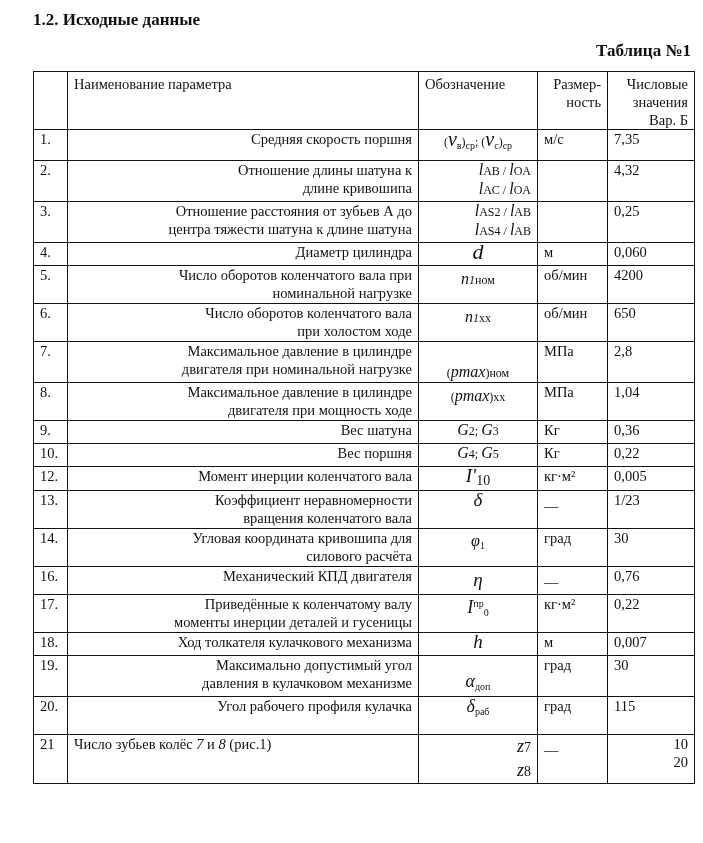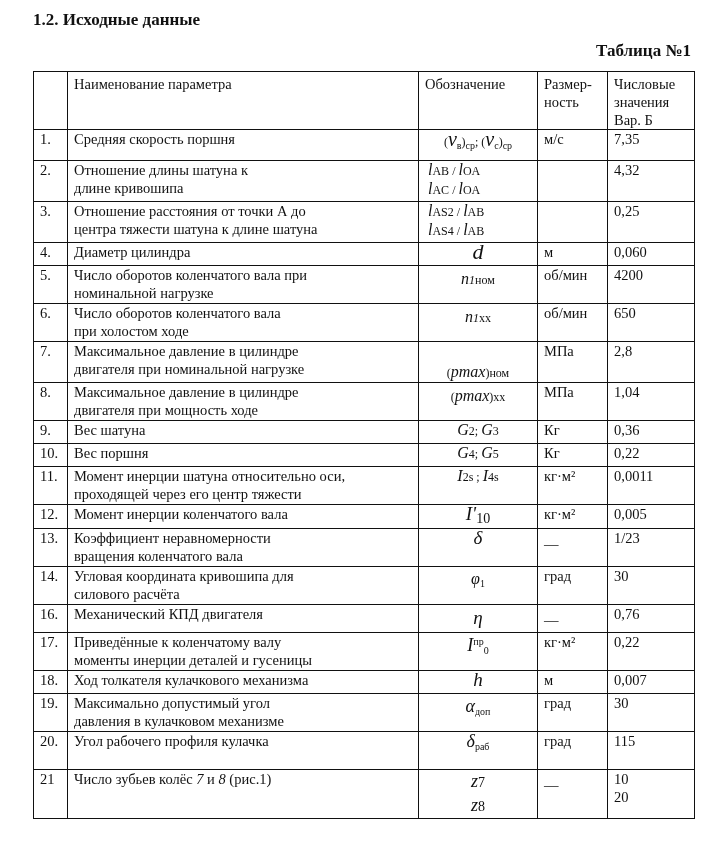--- a/index.html
+++ b/index.html
@@ -33,21 +33,21 @@
   th { padding-top: 3px !important; }
   .h-row th { height: 54px; }
   td.num { padding-left: 7px; }
   td.sym { text-align: center !important; font-style: italic; font-size: 16px; }
   td.sym.left { text-align: left !important; padding-left: 9px; }
   td.unit { text-align: center; }
   .sym .up { font-style: normal; font-size: 12px; }
   .sym .sub { font-style: normal; font-size: 10px; vertical-align: -3px; }
   .sym .sup { font-style: normal; font-size: 10px; vertical-align: 6px; }
   .sym.big { font-size: 22px; }
-  .line { display: block; }
+  .line { display: block; text-align: right; }
   tr.r1 td { height: 30px; }
   tr.r2 td, tr.r3 td { height: 40px; }
   tr.r4 td { height: 22px; }
   tr.r-two td { height: 37px; }
   tr.r-one td { height: 22px; }
   tr.r21 td { height: 40px; }
   .dash { display: inline-block; margin-top: 6px; }
 </style>
 </head>
 <body>
@@ -101,21 +101,21 @@
         <span class="line"><span>l</span><span class="up">AB</span><span class="up"> / </span><span>l</span><span class="up">OA</span></span>
         <span class="line"><span>l</span><span class="up">AC</span><span class="up"> / </span><span>l</span><span class="up">OA</span></span>
       </td>
       <td class="unit"></td>
       <td>4,32</td>
     </tr>
 
     <tr class="r3">
       <td class="num">3.</td>
       <td>
-          <span class="line">Отношение расстояния от точки А до</span>
+          <span class="line">Отношение расстояния от зубьев А до</span>
           <span class="line">центра тяжести шатуна к длине шатуна</span>
         </td>
       <td class="sym left">
         <span class="line"><span>l</span><span class="up">AS2</span><span class="up"> / </span><span>l</span><span class="up">AB</span></span>
         <span class="line"><span>l</span><span class="up">AS4</span><span class="up"> / </span><span>l</span><span class="up">AB</span></span>
       </td>
       <td class="unit"></td>
       <td>0,25</td>
     </tr>
 
@@ -186,30 +186,20 @@
     <tr class="r-one">
       <td class="num">10.</td>
       <td>
           <span class="line">Вес поршня</span>
         </td>
       <td class="sym"><span>G</span><span class="up">4</span><span class="up">; </span><span>G</span><span class="up">5</span></td>
       <td class="unit">Кг</td>
       <td>0,22</td>
     </tr>
 
-    <tr class="r-two">
-      <td class="num">11.</td>
-      <td>
-          <span class="line">Момент инерции шатуна относительно оси,</span>
-          <span class="line">проходящей через его центр тяжести</span>
-        </td>
-      <td class="sym"><span>I</span><span class="up">2s</span><span class="up"> ; </span><span>I</span><span class="up">4s</span></td>
-      <td class="unit">кг·м²</td>
-      <td>0,0011</td>
-    </tr>
 
     <tr class="r-one">
       <td class="num">12.</td>
       <td>
           <span class="line">Момент инерции коленчатого вала</span>
         </td>
       <td class="sym" style="font-size:19px"><span>I'</span><span class="up" style="font-size:14px;vertical-align:-3px">10</span></td>
       <td class="unit">кг·м²</td>
       <td>0,005</td>
     </tr>
@@ -267,21 +257,21 @@
       <td class="unit">м</td>
       <td>0,007</td>
     </tr>
 
     <tr class="r-two">
       <td class="num">19.</td>
       <td>
           <span class="line">Максимально допустимый угол</span>
           <span class="line">давления в кулачковом механизме</span>
         </td>
-      <td class="sym" style="font-size:18px"><span style="display:inline-block;margin-top:3px"><span>α</span><span class="sub">доп</span></span></td>
+      <td class="sym" style="font-size:18px"><span style="display:inline-block;margin-top:16px"><span>α</span><span class="sub">доп</span></span></td>
       <td class="unit">град</td>
       <td>30</td>
     </tr>
 
     <tr class="r-two" style="height:32px">
       <td class="num">20.</td>
       <td>
           <span class="line">Угол рабочего профиля кулачка</span>
         </td>
       <td class="sym" style="font-size:18px"><span>δ</span><span class="sub">раб</span></td>

